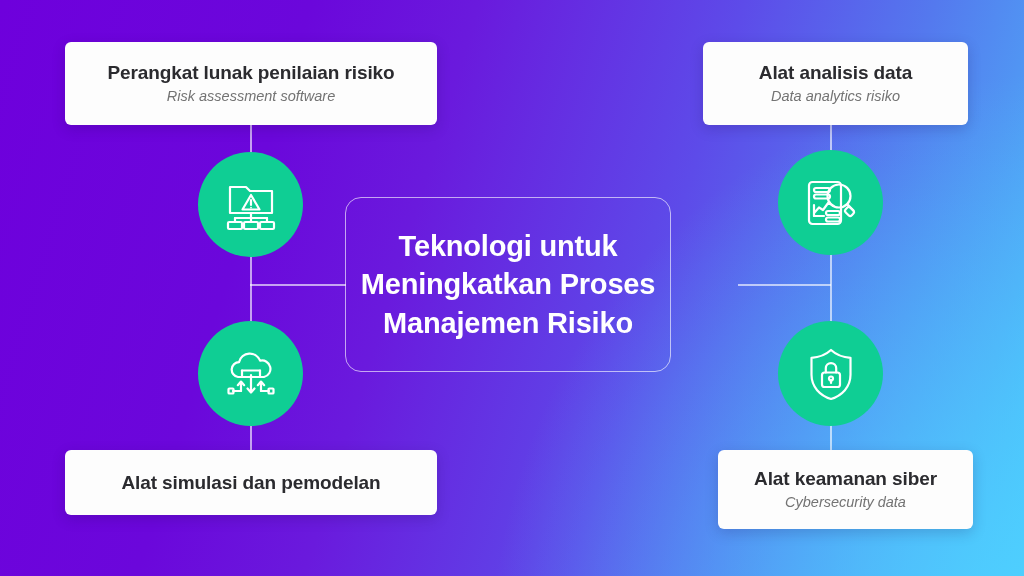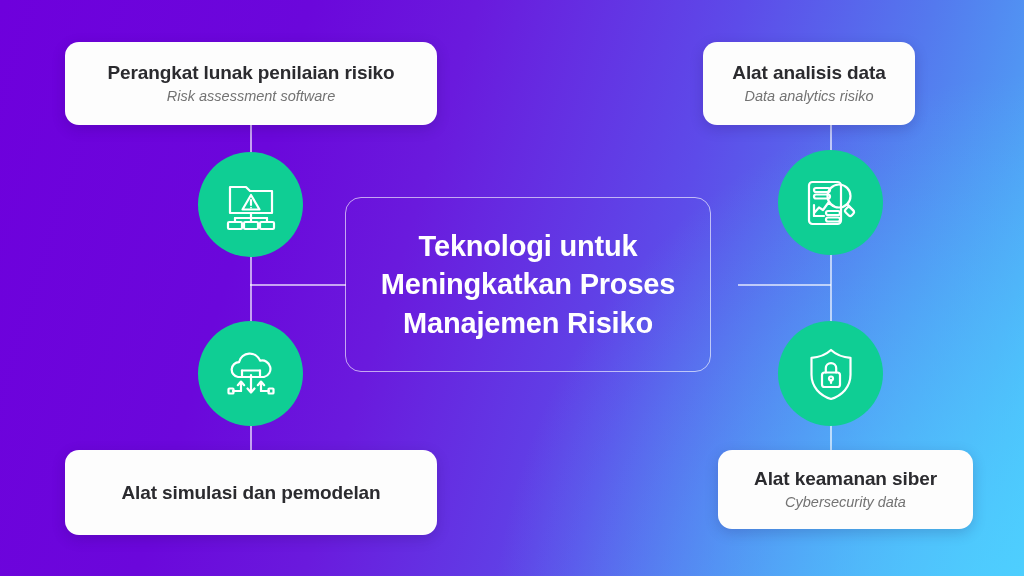--- a/index.html
+++ b/index.html
@@ -29,21 +29,21 @@
     background: rgba(255,255,255,0.62);
     z-index: 1;
   }
   .conn.v { width: 1.5px; }
   .conn.h { height: 1.5px; }
 
   
   .card {
     position: absolute;
     background: #FDFDFD;
-    border-radius: 14px;
+    border-radius: 6px;
     box-shadow: 0 4px 14px rgba(30,0,70,0.18);
     display: flex;
     flex-direction: column;
     align-items: center;
     justify-content: center;
     z-index: 3;
     box-sizing: border-box;
     padding: 10px 14px;
   }
   .card-title {
@@ -59,22 +59,22 @@
     color: #737373;
     font-style: italic;
     font-size: 14.5px;
     line-height: 1.3;
     text-align: center;
     margin-top: 3px;
     white-space: nowrap;
   }
 
   #card-tl { left: 65px;  top: 42px;  width: 372px; height: 83px; }
-  #card-bl { left: 65px;  top: 450px; width: 372px; height: 85px; gap: 20px; }
-  #card-tr { left: 703px; top: 42px;  width: 212px; height: 83px; }
+  #card-bl { left: 65px;  top: 450px; width: 372px; height: 65px; gap: 20px; }
+  #card-tr { left: 703px; top: 42px;  width: 265px; height: 83px; }
   #card-br { left: 718px; top: 450px; width: 255px; height: 79px; }
 
   
   .badge {
     position: absolute;
     width: 105px;
     height: 105px;
     border-radius: 50%;
     background: #0FCE94;
     display: flex;
@@ -87,21 +87,21 @@
   #badge-tr { left: 778px; top: 150px; }
   #badge-br { left: 778px; top: 321px; }
 
   .badge svg { display: block; }
 
   
   #center-box {
     position: absolute;
     left: 345px;
     top: 197px;
-    width: 366px;
+    width: 326px;
     height: 175px;
     border: 1.5px solid rgba(255,255,255,0.62);
     border-radius: 16px;
     display: flex;
     align-items: center;
     justify-content: center;
     z-index: 3;
     box-sizing: border-box;
   }
   #center-title {

